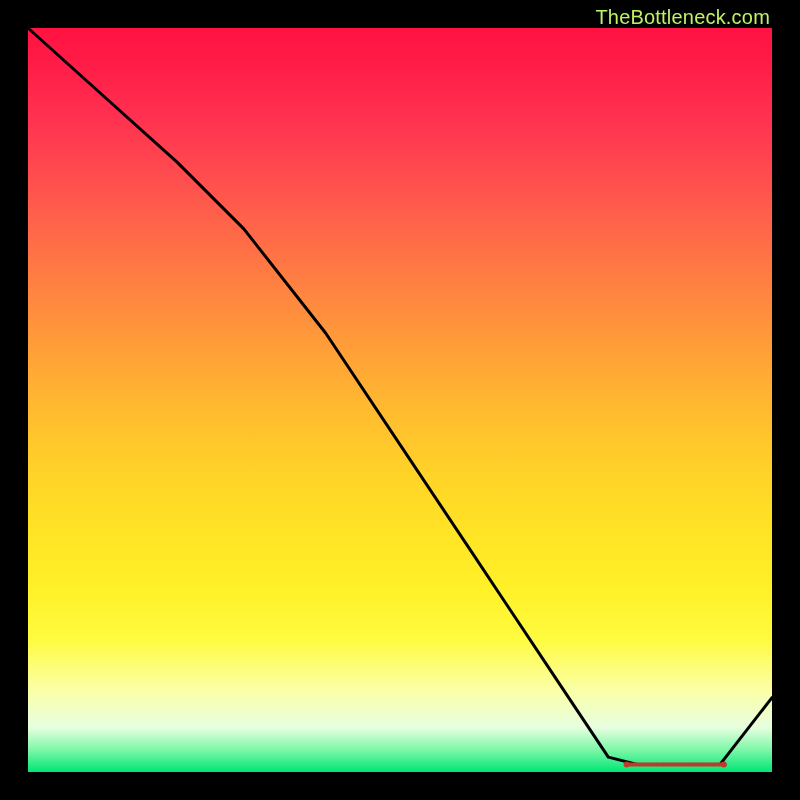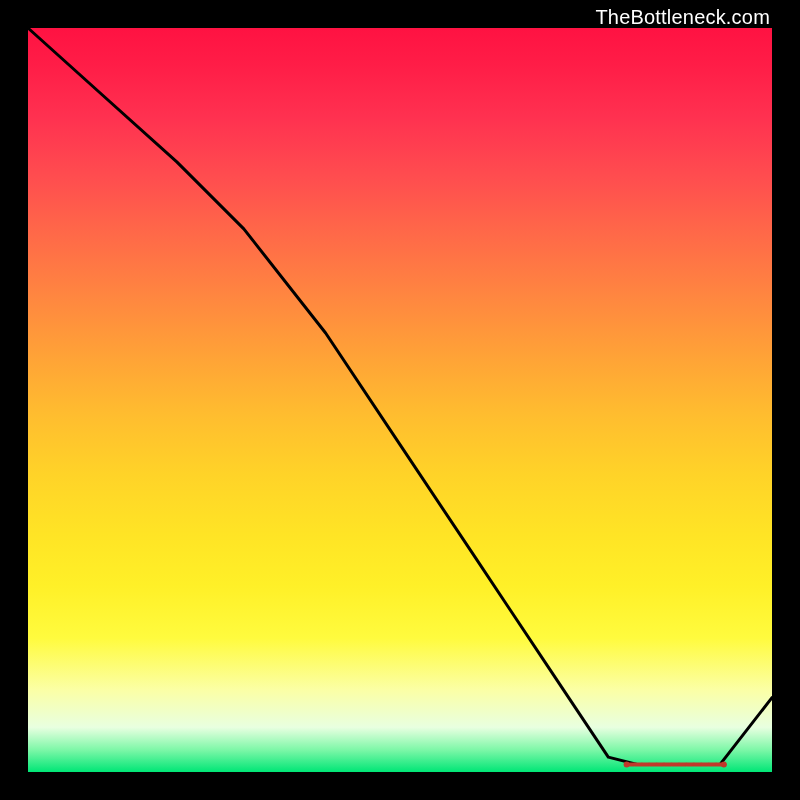--- a/index.html
+++ b/index.html
@@ -36,21 +36,21 @@
       #7ef7a8 97%,
       #00e676 100%
     );
   }
   .watermark {
     position: absolute;
     top: 6px;
     right: 30px;
     font-family: Arial, Helvetica, sans-serif;
     font-size: 20px;
-    color: #ffffff;
+    color: #bef264;
     letter-spacing: 0.2px;
     font-weight: 500;
   }
   svg.curve {
     position: absolute;
     left: 0; top: 0;
     width: 744px; height: 744px;
     overflow: visible;
   }
 </style>

